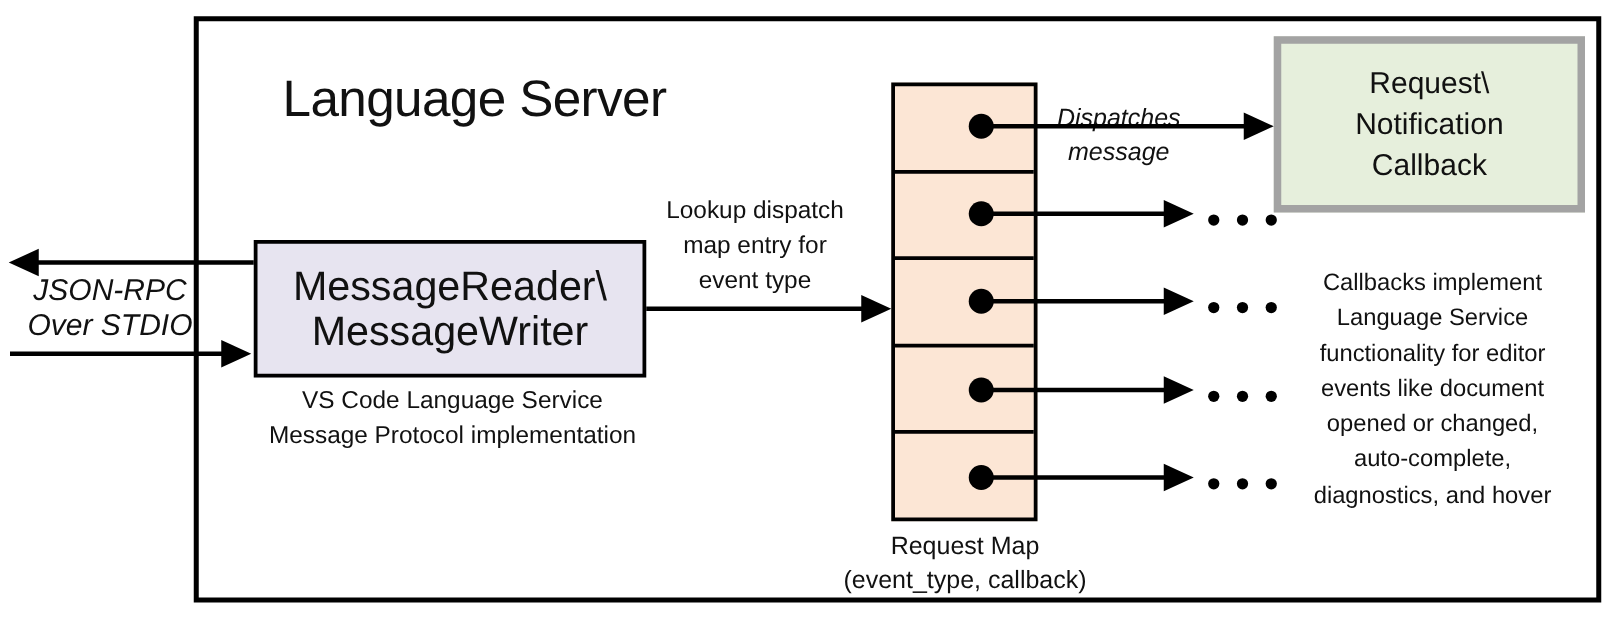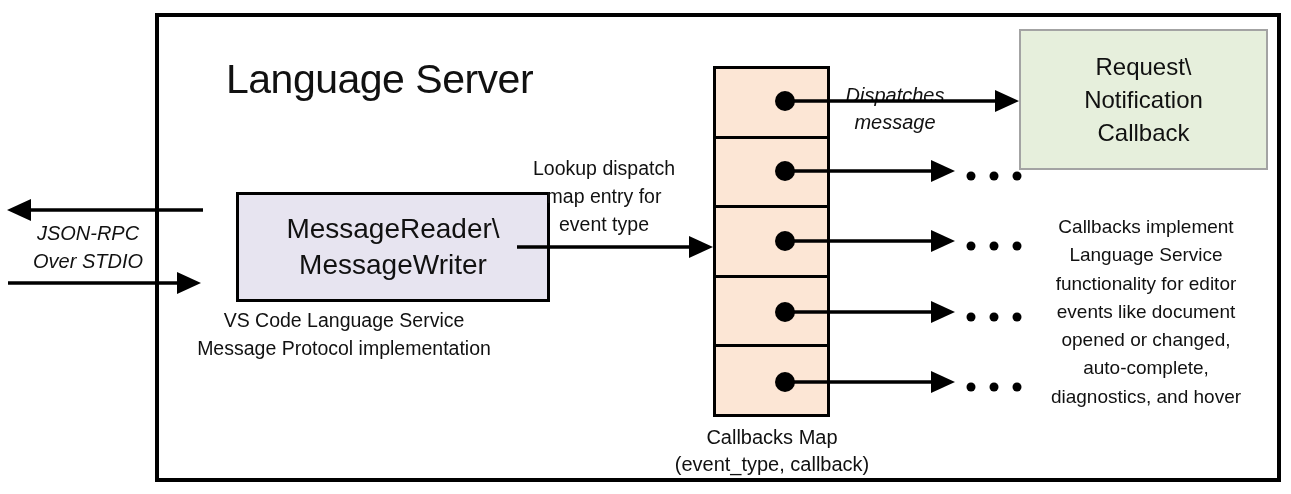--- a/index.html
+++ b/index.html
@@ -22,29 +22,29 @@
   #title {
     left: 226px; top: 56px; width: 360px;
     font-size: 41px; letter-spacing: -0.5px;
     text-decoration-thickness: 3px;
     text-underline-offset: 6px;
   }
   #msg-box {
     left: 203px; top: 192px; width: 314px; height: 110px;
     border: 3px solid #000;
     display: flex; align-items: center; justify-content: center;
-    font-size: 28px; line-height: 36px; margin-left: 33px;
+    font-size: 33px; line-height: 36px;
   }
   #msg-caption {
-    left: 174px; top: 306px; width: 340px;
+    left: 192px; top: 306px; width: 340px;
     font-size: 19.5px; line-height: 28px; text-align: center;
   }
   #io-label {
     left: 18px; top: 219px; width: 140px;
-    font-style: italic; font-size: 20px; line-height: 28px;
+    font-style: italic; font-size: 24px; line-height: 28px;
   }
   #lookup-label {
     left: 515px; top: 154px; width: 178px;
     font-size: 19.5px; line-height: 28px;
   }
   #dispatches-label {
     left: 828px; top: 42px; width: 134px;
     font-style: italic; font-size: 20px; line-height: 27px; margin-top: 40px;
   }
   #dispatch-map {
@@ -53,21 +53,21 @@
     display: flex; flex-direction: column;
   }
   .dispatch-cell { flex: 1 1 0; border-bottom: 3px solid #000; }
   .dispatch-cell:last-child { border-bottom: none; }
   #dispatch-caption {
     left: 646px; top: 424px; width: 252px;
     font-size: 20px; line-height: 27px;
   }
   #callback-box {
     left: 1019px; top: 29px; width: 249px; height: 141px;
-    border: 2px solid #a3a3a3;
+    border: 6px solid #a3a3a3;
     display: flex; align-items: center; justify-content: center;
     font-size: 24px; line-height: 33px;
   }
   #callbacks-caption {
     left: 1012px; top: 190px; width: 268px;
     font-size: 19px; line-height: 28.3px; margin-top: 23px;
   }
   #connector-layer {
     left: 0; top: 0; width: 1291px; height: 494px;
     pointer-events: none;
@@ -95,21 +95,21 @@
 <div id="dispatches-label" class="abs center pre">Dispatches
 message</div>
 
 <div id="dispatch-map" class="abs" style="background-color: rgb(252, 230, 213);">
   <div class="dispatch-cell"></div>
   <div class="dispatch-cell"></div>
   <div class="dispatch-cell"></div>
   <div class="dispatch-cell"></div>
   <div class="dispatch-cell"></div>
 </div>
-<div id="dispatch-caption" class="abs center pre">Callbacks Map
+<div id="dispatch-caption" class="abs center pre">Request Map
 (event_type, callback)</div>
 
 <div id="callback-box" class="abs center pre" style="background-color: rgb(230, 239, 220);">Request\
 Notification
 Callback</div>
 <div id="callbacks-caption" class="abs center pre">Callbacks implement
 Language Service
 functionality for editor
 events like document
 opened or changed,

